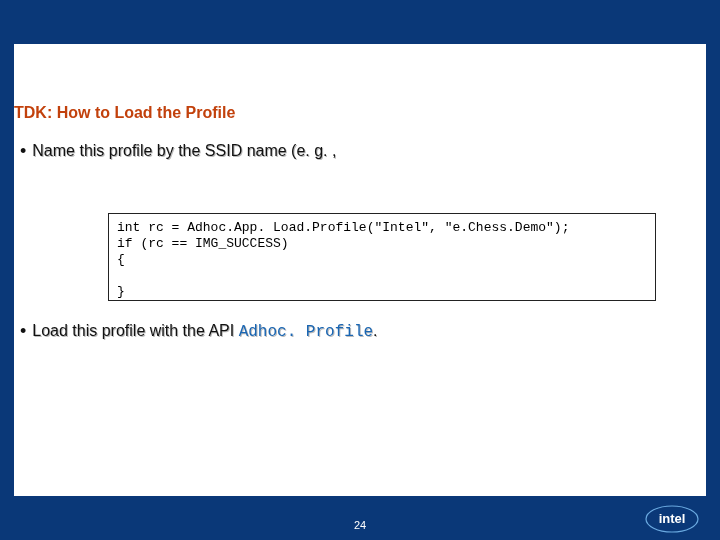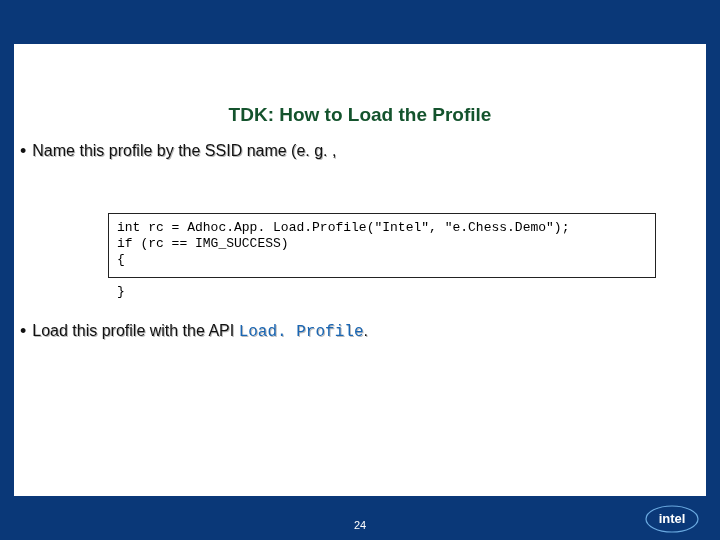--- a/index.html
+++ b/index.html
@@ -9,23 +9,22 @@
     background: #0a3878;
     font-family: Verdana, Arial, sans-serif;
     position: relative;
     overflow: hidden;
   }
   .slide-title {
     position: absolute;
     top: 60px;
     left: 0;
     right: 0;
-    text-align: center;
-    color: #14532d;
-    font-size: 19px;
+    color: #c2410c;
+    font-size: 16px;
     font-weight: bold;
   }
   .content-area {
     position: absolute;
     top: 44px;
     left: 14px;
     right: 14px;
     bottom: 44px;
     background: #ffffff;
   }
@@ -54,21 +53,21 @@
     text-shadow: 1px 1px 0 #bbb;
   }
   .indent {
     padding-left: 22px;
   }
   .code-box {
     position: absolute;
     top: 169px;
     left: 94px;
     width: 548px;
-    height: 65px;
+    height: 88px;
     background: #fff;
     border: 1px solid #222;
     padding: 6px 8px;
     font-family: "Courier New", monospace;
     font-size: 13px;
     color: #000;
     white-space: pre;
     line-height: 16px;
   }
   .bullet-list-2 {
@@ -120,21 +119,21 @@
   <div class="code-box">int rc = Adhoc.App. Load.Profile("Intel", "e.Chess.Demo");
 if (rc == IMG_SUCCESS)
 {
 
 }</div>
 
   <div class="bullet-list-2">
     <div class="bullet-item">
       <span class="bullet-dot">•</span>
       <div class="bullet-text">
-        <span>Load this profile with the API </span><span class="api-name">Load. Profile</span><span>.</span>
+        <span>Load this profile with the API </span><span class="api-name">Adhoc. Profile</span><span>.</span>
       </div>
     </div>
   </div>
 
 </div>
 
 <div class="page-number">24</div>
 
 <div class="intel-logo">
   <svg width="56" height="30" viewBox="0 0 56 30">

